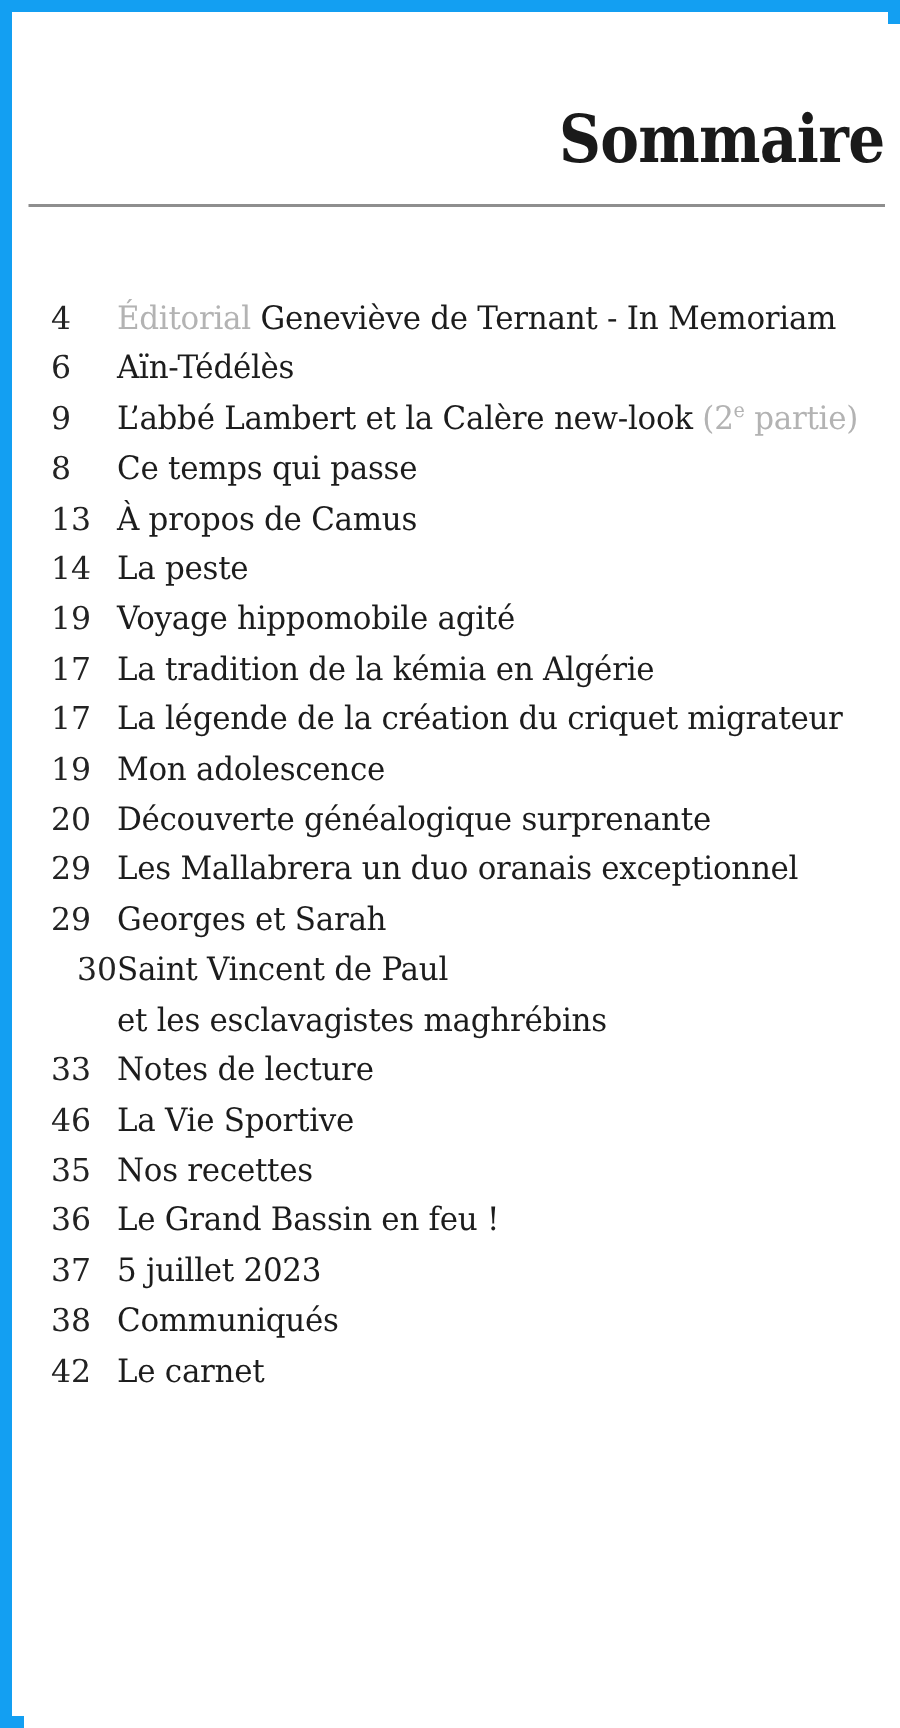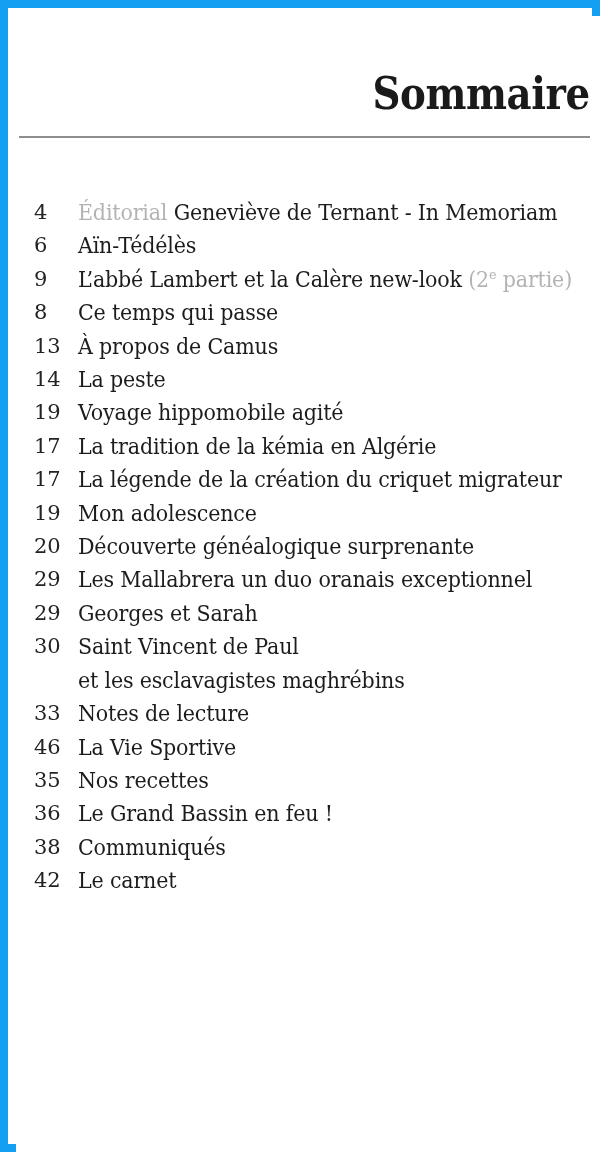--- a/index.html
+++ b/index.html
@@ -112,20 +112,21 @@
     font-size: 0.62em;
     vertical-align: super;
     line-height: 0;
   }
 
   .toc-row.two-line {
     min-height: 66.8px;
   }
   .toc-row.two-line .toc-page {
     line-height: 33.4px;
+    text-align: right;
   }
   .toc-subline {
     display: block;
     line-height: 33.4px;
   }
 </style>
 </head>
 <body>
 
 <div class="page-frame">
@@ -204,20 +205,24 @@
         </div>
         <div class="toc-row">
           <div class="toc-page">35</div>
           <div class="toc-title"><span>Nos recettes</span></div>
         </div>
         <div class="toc-row">
           <div class="toc-page">36</div>
           <div class="toc-title"><span>Le Grand Bassin en feu !</span></div>
         </div>
         <div class="toc-row">
+          <div class="toc-page">37</div>
+          <div class="toc-title"><span>5 juillet 2023</span></div>
+        </div>
+        <div class="toc-row">
           <div class="toc-page">38</div>
           <div class="toc-title"><span>Communiqués</span></div>
         </div>
         <div class="toc-row">
           <div class="toc-page">42</div>
           <div class="toc-title"><span>Le carnet</span></div>
         </div>
       </div>
 
   </div>

